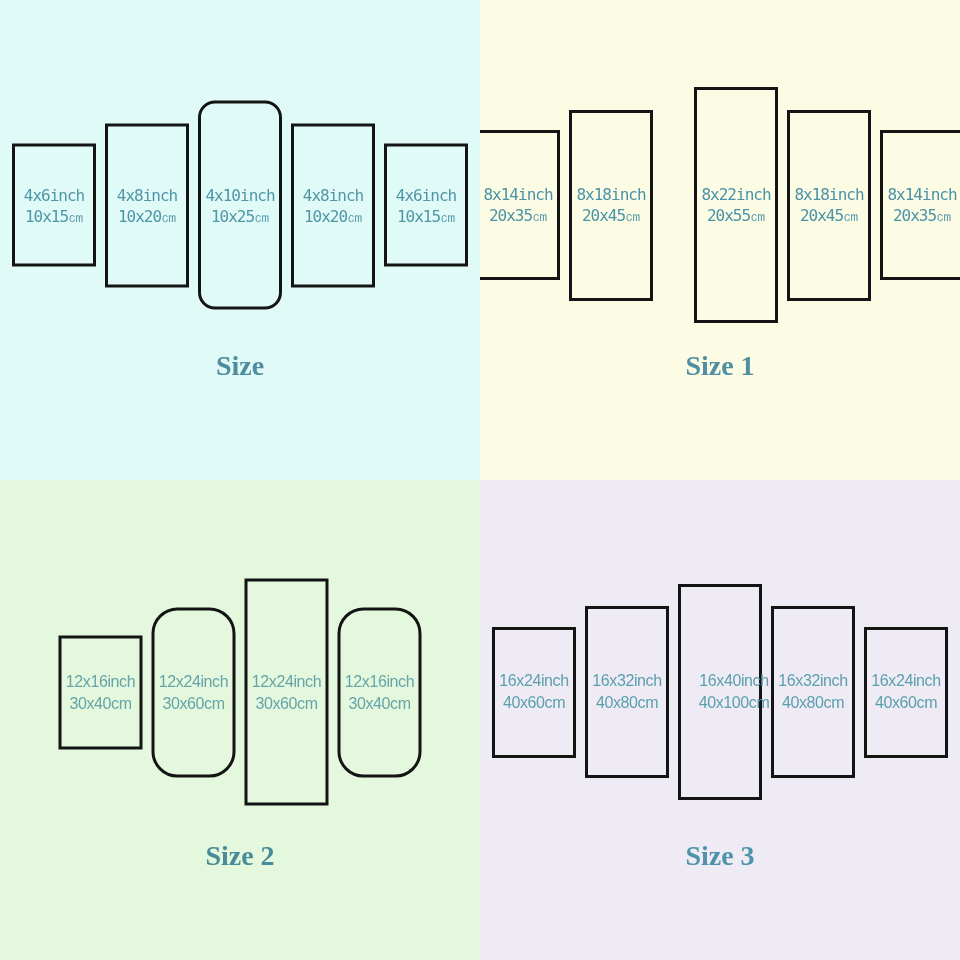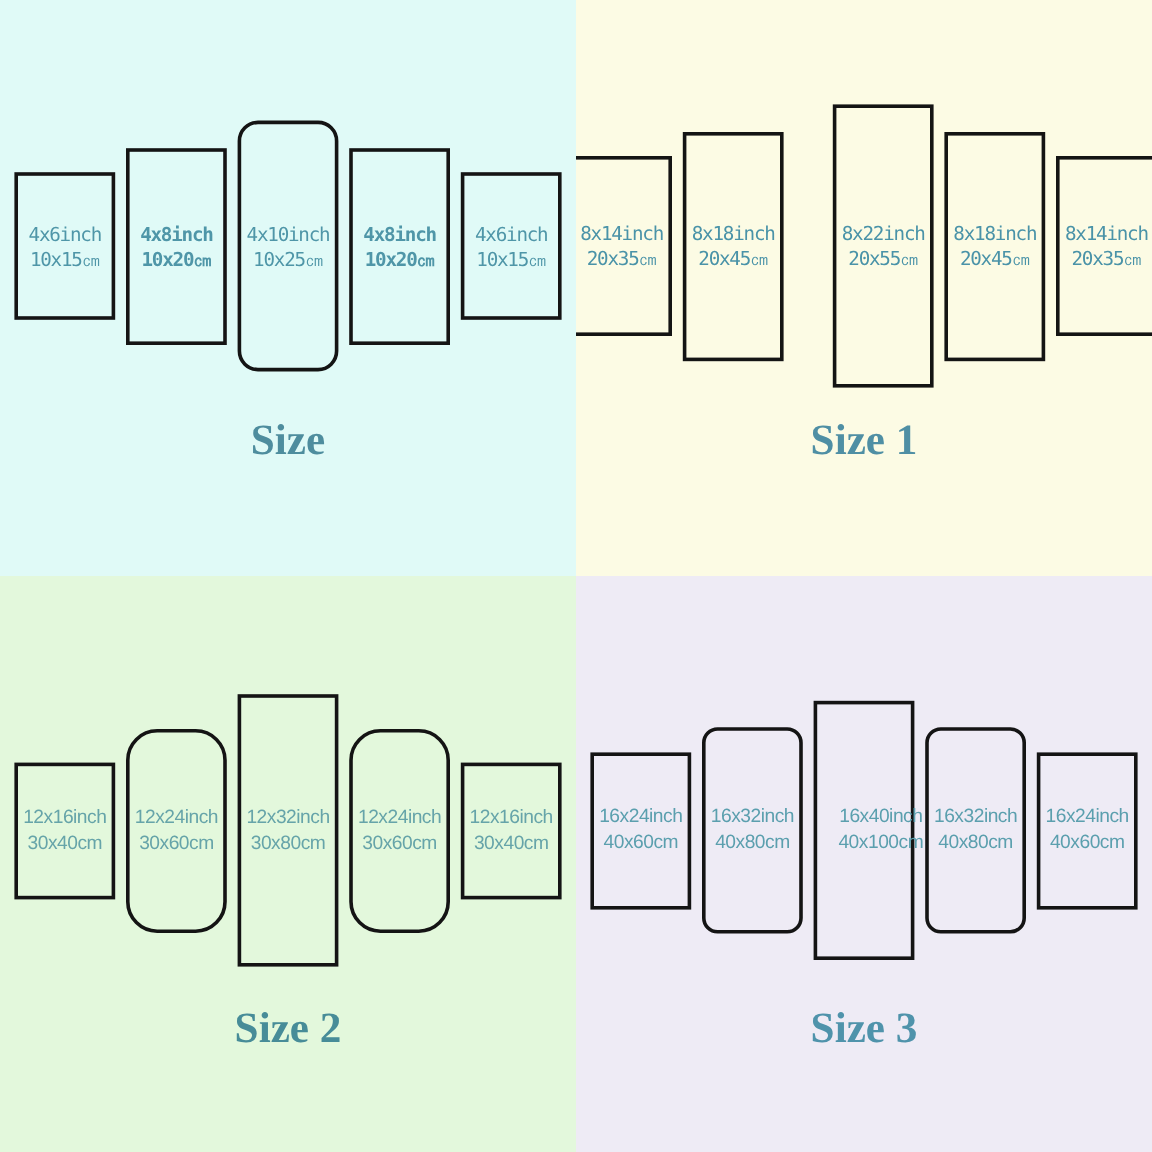--- a/index.html
+++ b/index.html
@@ -42,43 +42,43 @@
   .quad-top .panel span{
     font-family:"DejaVu Sans Mono",monospace;
     font-size:16px;line-height:21px;letter-spacing:-1px;
   }
   .quad-bottom .panel span{
     font-family:Liberation Sans, sans-serif;
     font-size:16px;line-height:22px;letter-spacing:-0.4px;
   }
   
   .q0 .panel:nth-child(1),.q0 .panel:nth-child(5){height:123px;}
-  .q0 .panel:nth-child(2),.q0 .panel:nth-child(4){height:164px;font-weight:bold;}
+  .q0 .panel:nth-child(2),.q0 .panel:nth-child(4){height:164px;}
   .q0 .panel:nth-child(3){height:209px;border-radius:17px;}
 
   .q1 .panel:nth-child(1),.q1 .panel:nth-child(5){height:150px;}
   .q1 .panel:nth-child(2),.q1 .panel:nth-child(4){height:191px;align-items:center;}
   .q1 .panel:nth-child(3){height:236px;margin-left:32px;}
 
   .q2 .panel:nth-child(1),.q2 .panel:nth-child(5){height:114px;}
   .q2 .panel:nth-child(2),.q2 .panel:nth-child(4){height:170px;border-radius:26px;}
   .q2 .panel:nth-child(3){height:227px;}
 
   .q3 .panel:nth-child(1),.q3 .panel:nth-child(5){height:131px;}
-  .q3 .panel:nth-child(2),.q3 .panel:nth-child(4){height:172px;border-radius:13px;}
+  .q3 .panel:nth-child(2),.q3 .panel:nth-child(4){height:172px;}
   .q3 .panel:nth-child(3){height:216px;padding-left:28px;}
 
   .size-title{
     position:absolute;
     left:0;width:100%;
     margin:0;
     text-align:center;
     font-family:"Liberation Serif",serif;
     font-weight:700;
-    font-size:36px;
+    font-size:28px;
     line-height:40px;
     color:var(--title,#4e8d9e);
   }
   .quad-top .size-title{top:346px;}
   .quad-bottom .size-title{top:356px;text-align:center;}
 </style>
 </head>
 <body>
 
 <div class="grid">
@@ -139,24 +139,20 @@
     <div class="panels">
       <div class="panel">
         <span>12x16inch</span>
         <span>30x40cm</span>
       </div>
       <div class="panel">
         <span>12x24inch</span>
         <span>30x60cm</span>
       </div>
       <div class="panel">
-        <span>12x32inch</span>
-        <span>30x80cm</span>
-      </div>
-      <div class="panel">
         <span>12x24inch</span>
         <span>30x60cm</span>
       </div>
       <div class="panel">
         <span>12x16inch</span>
         <span>30x40cm</span>
       </div>
     </div>
     <h2 class="size-title">Size 2</h2>
   </div>

